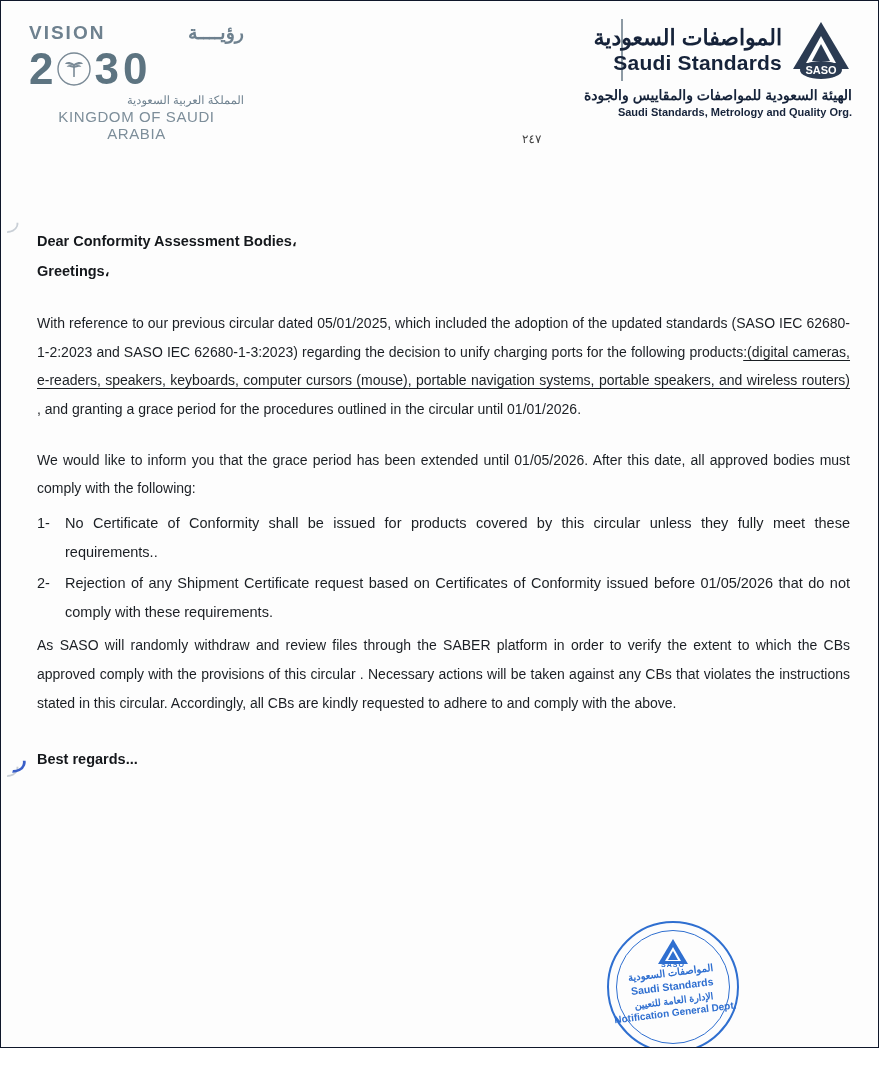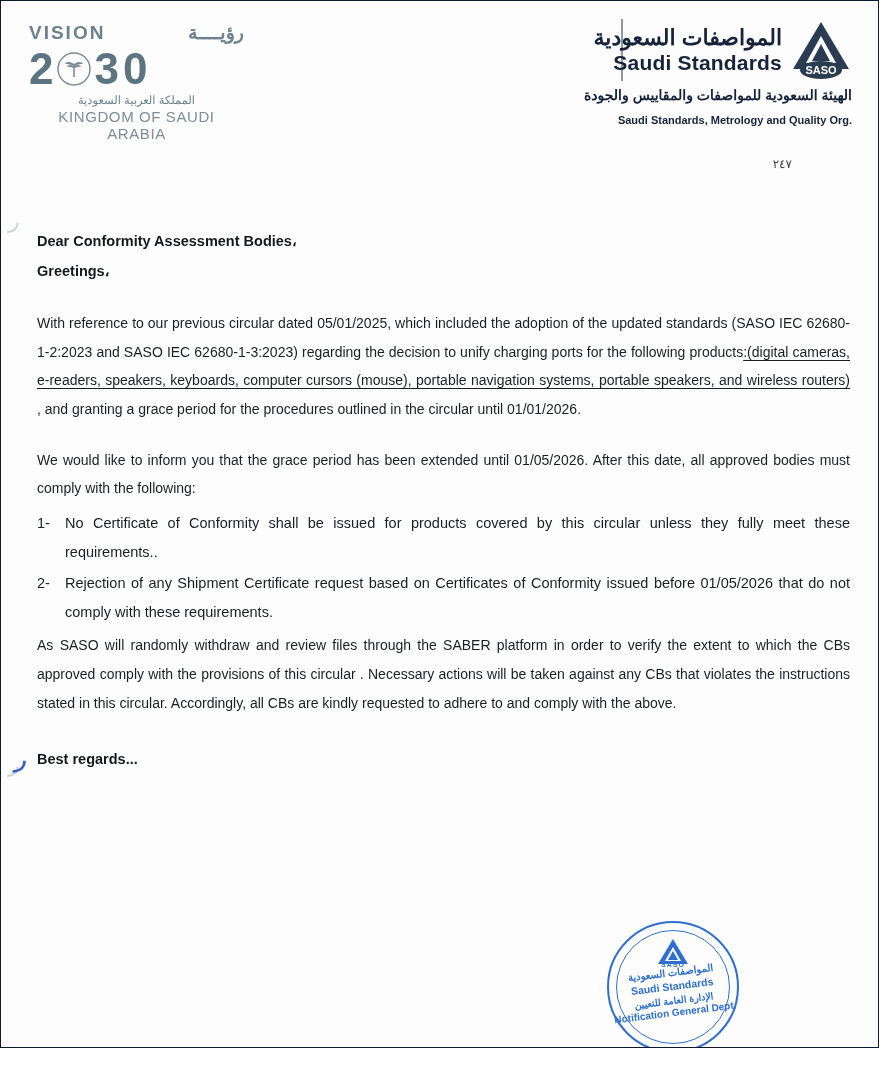--- a/index.html
+++ b/index.html
@@ -63,21 +63,21 @@
     gap: 3px;
   }
   .vision-num .emblem {
     display: inline-block;
     width: 34px;
     height: 34px;
     position: relative;
   }
   .vision-num .emblem svg { display:block; }
   .vision-sub-ar {
-    text-align: center;
+    text-align: right;
     font-size: 11.5px;
     color: #6e818f;
     direction: rtl;
     margin-top: 1px;
   }
   .vision-sub-en {
     text-align: center;
     font-size: 15px;
     letter-spacing: 0.6px;
     color: #7d8e9a;
@@ -122,28 +122,28 @@
   .saso-line-ar {
     font-size: 14px;
     color: #16233a;
     direction: rtl;
     margin-top: 6px;
     font-weight: bold;
   }
   .saso-line-en {
     font-size: 11px;
     color: #16233a;
-    margin-top: 11px;
+    margin-top: 3px;
     font-weight: bold;
   }
   .saso-pagenum {
     font-size: 12px;
     color: #444;
-    margin-top: 31px;
-    text-align: right;
+    margin-top: 14px;
+    text-align: left;
     padding-right: 60px;
     letter-spacing: 1px;
   }
   .header-rule {
     position: absolute;
     left: 620px;
     top: 18px;
     width: 2px;
     height: 62px;
     background: #8d9aa4;

